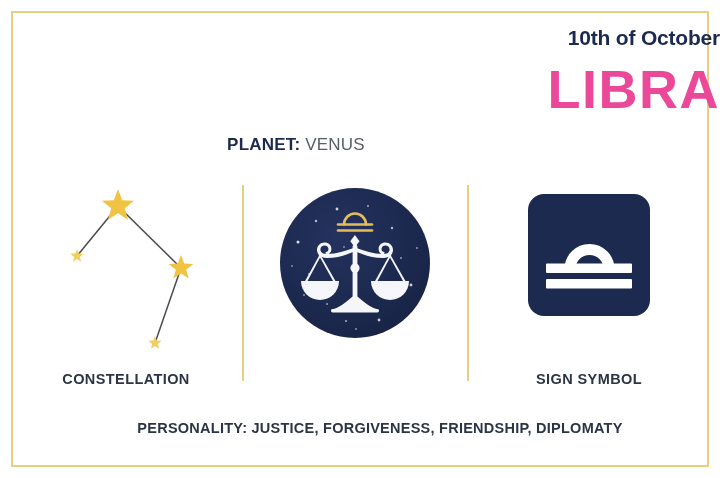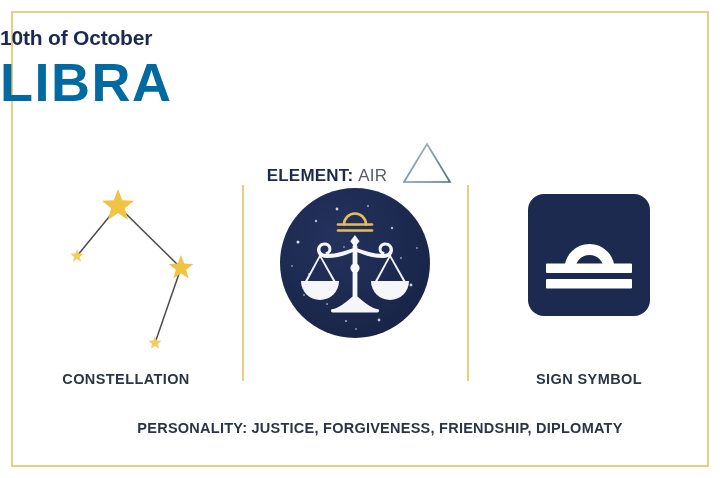--- a/index.html
+++ b/index.html
@@ -31,36 +31,36 @@
     box-sizing: border-box;
     pointer-events: none;
   }
 
   
   .header {
     position: absolute;
     left: 0;
     top: 26px;
     width: 720px;
-    text-align: left;
+    text-align: right;
   }
   .date-line {
     font-size: 21px;
     font-weight: bold;
     color: #1b2a4e;
     letter-spacing: -0.2px;
     line-height: 1.15;
   }
   .sign-name {
     font-size: 54px;
     font-weight: bold;
-    color: #0369a1;
+    color: #ec4899;
     letter-spacing: 1.5px;
     line-height: 1.12;
-    margin-top: 2px;
+    margin-top: 9px;
   }
 
   
   .attr-row {
     position: absolute;
     left: 0;
     top: 135px;
     width: 720px;
     display: flex;
     align-items: center;
@@ -190,36 +190,25 @@
 
   <div class="frame"></div>
 
   <div class="header">
     <div class="date-line">10th of October</div>
     <div class="sign-name">LIBRA</div>
   </div>
 
   <div class="attr-row">
 
-
-    <div class="attr attr-element">
-      <span class="k">ELEMENT:</span>
-      <span class="v">AIR</span>
-      <svg class="air-glyph" viewBox="0 0 52 46">
-        <defs>
-          <linearGradient id="airGrad" x1="0" y1="0" x2="1" y2="1">
-            <stop offset="0%" stop-color="#b9ccd6"></stop>
-            <stop offset="45%" stop-color="#7e9bb0"></stop>
-            <stop offset="100%" stop-color="#53707f"></stop>
-          </linearGradient>
-        </defs>
-        <path d="M26 4 L49 42 L3 42 Z" fill="none" stroke="url(#airGrad)" stroke-width="1.7"></path>
-        <line x1="7" y1="22" x2="45" y2="22" stroke="url(#airGrad)" stroke-width="1.7"></line>
-      </svg>
+    <div class="attr attr-planet">
+      <span class="k">PLANET:</span>
+      <span class="v">VENUS</span>
     </div>
+
 
   </div>
 
   <div class="columns">
 
     <div class="divider left"></div>
     <div class="divider right"></div>
 
     <div class="col col-constellation">
       <svg class="constellation-art" viewBox="0 0 228 176">

